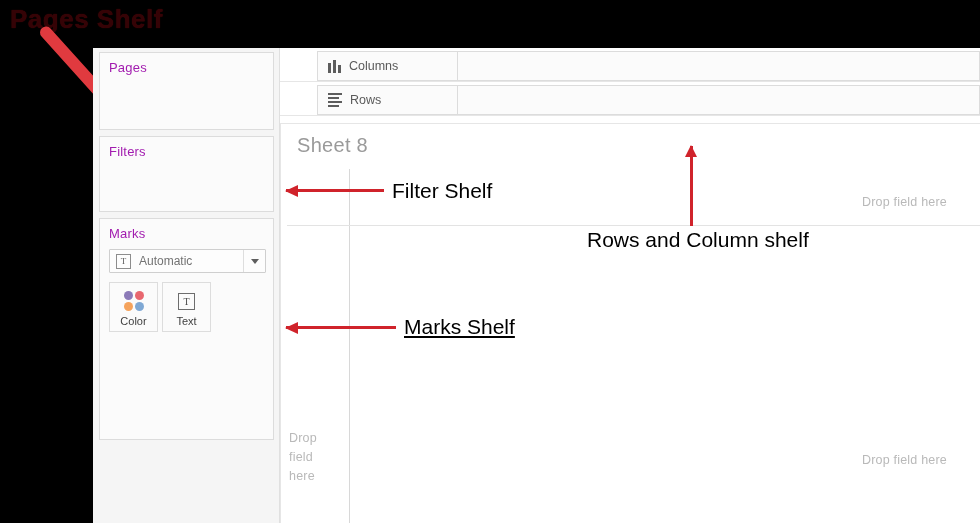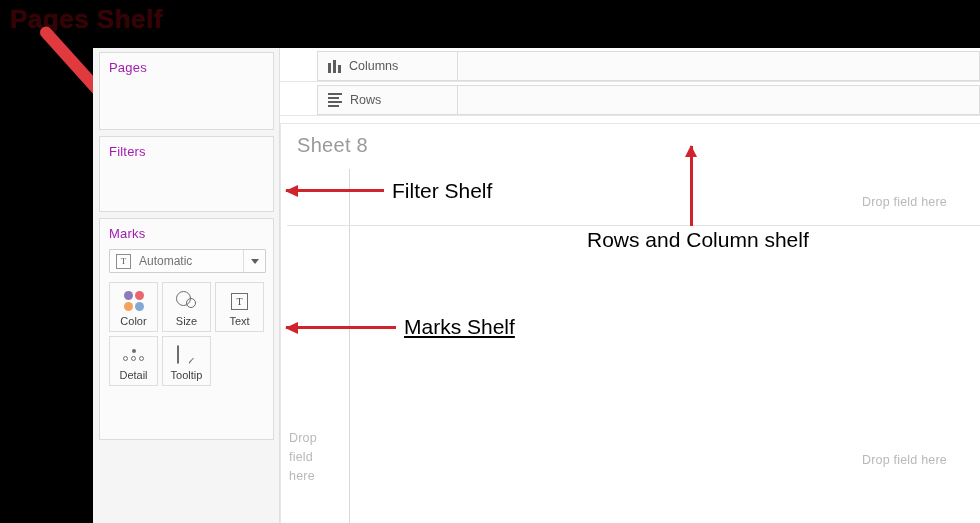--- a/index.html
+++ b/index.html
@@ -434,67 +434,30 @@
               <span class="dots4">
                 <i id="dot0" style="background: rgb(140, 123, 184);"></i>
                   <i id="dot1" style="background: rgb(232, 103, 111);"></i>
                   <i id="dot2" style="background: rgb(245, 163, 92);"></i>
                   <i id="dot3" style="background: rgb(127, 168, 212);"></i>
               </span>
             </span>
             <span class="mb-label">Color</span>
           </div>
 
-          <div class="mark-btn">
-            <span class="mb-icon">
-              <span class="size-ico">
-                  <i></i>
-                  <i></i>
-                </span>
-            </span>
-            <span class="mb-label">Size</span>
-          </div>
 
           <div class="mark-btn">
             <span class="mb-icon">
               <span class="text-ico">T</span>
             </span>
             <span class="mb-label">Text</span>
           </div>
 
         </div>
 
-        <div class="mark-btn-row" id="mark-row-2">
-
-          <div class="mark-btn">
-            <span class="mb-icon">
-              <span class="detail-ico">
-                <span class="top-dot"></span>
-                <span class="row3">
-                    <i></i>
-                    <i></i>
-                    <i></i>
-                  </span>
-              </span>
-            </span>
-            <span class="mb-label">Detail</span>
-          </div>
-
-          <div class="mark-btn">
-            <span class="mb-icon">
-              <span class="tip-ico">
-                <span class="bub"></span>
-                <span class="tail"></span>
-                <span class="tail-in"></span>
-              </span>
-            </span>
-            <span class="mb-label">Tooltip</span>
-          </div>
-
-        </div>
       </div>
     </div>
 
     <div class="main">
 
       <div class="shelf-bar">
         <div class="label-box">
           <span class="ico-cols">
             <i></i>
               <i></i>

